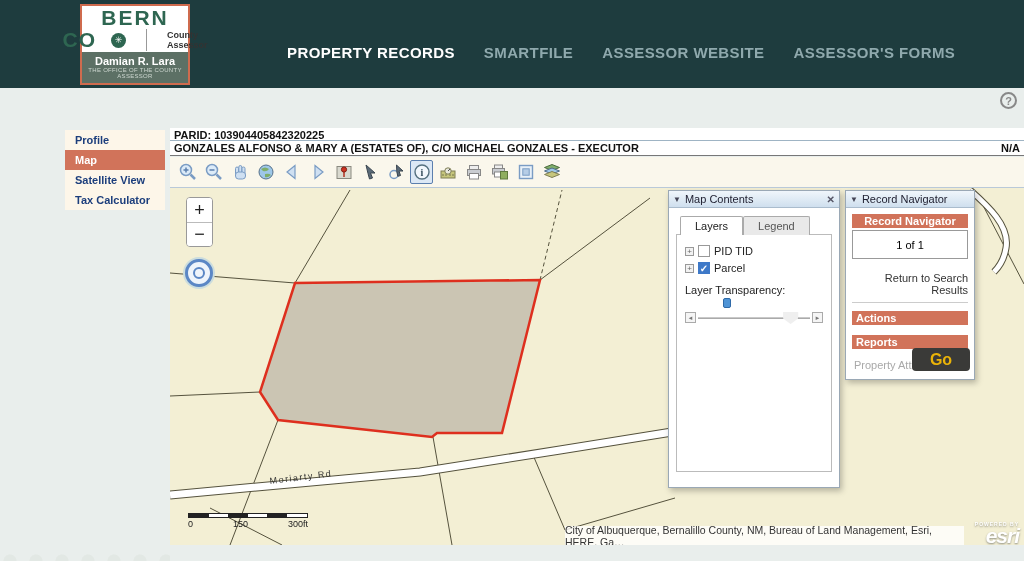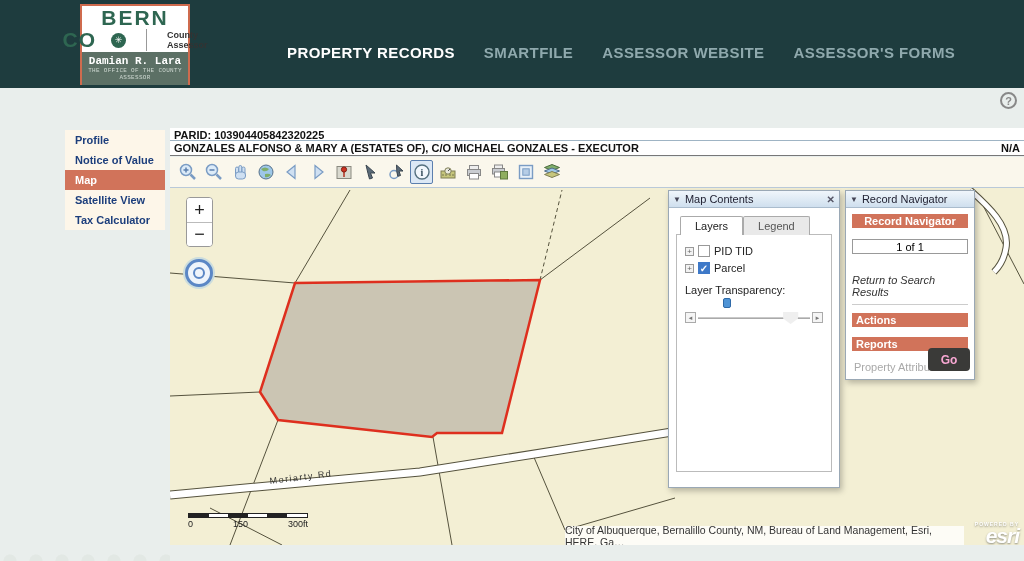--- a/index.html
+++ b/index.html
@@ -11,21 +11,21 @@
   .logo-box { position:absolute; left:80px; top:4px; width:110px; height:81px; background:#fff;
               border:2px solid #cf6b4e; display:flex; flex-direction:column; }
   .logo-top { flex:1; display:flex; flex-direction:column; align-items:center; justify-content:center; padding-top:2px; }
   .logo-bern { font-size:21px; font-weight:bold; color:#2e6651; letter-spacing:2px; line-height:20px; }
   .logo-row2 { display:flex; align-items:center; gap:17px; }
   .logo-co { font-size:21px; font-weight:bold; color:#2e6651; letter-spacing:1px; }
   .zia { width:15px; height:15px; border-radius:50%; background:#2e6651; color:#fff; font-size:9px;
          display:flex; align-items:center; justify-content:center; margin-left:-2px; }
   .logo-div { width:1px; height:22px; background:#999; margin:0 3px; }
   .logo-county { font-size:9px; font-weight:bold; color:#333; line-height:10px; text-align:left; }
-  .logo-bottom { background:#5c7065; padding:3px 2px 4px; text-align:center;font-family:Liberation Mono, monospace; }
+  .logo-bottom { background:#5c7065; padding:3px 2px 4px; text-align:center; }
   .logo-name { color:#fff; font-size:11px; font-weight:bold; line-height:12px; }
   .logo-tag { color:#cdd7d0; font-size:6px; letter-spacing:.3px; }
   .nav { position:absolute; left:255px; top:44px; display:flex; gap:29px; }
   .nav a { text-decoration:none; font-size:15px; font-weight:bold; letter-spacing:.4px; color:#8fa9ad; }
   .nav a.active { color:#ffffff;margin-left:32px; }
 
   .help-icon { position:absolute; top:92px; right:7px; width:17px; height:17px; border:2px solid #888;
                border-radius:50%; color:#888; font-size:11px; font-weight:bold; display:flex;
                align-items:center; justify-content:center; background:transparent; }
 
@@ -108,29 +108,29 @@
   .strack .line { position:absolute; left:0; right:0; top:5px; height:2px; background:#c9c9c9;
                   border-bottom:1px solid #aaa; }
   .sthumb { position:absolute; top:0; left:76%; width:15px; height:12px; background:#efefef;
             clip-path:polygon(0 0,100% 0,100% 55%,50% 100%,0 55%);
             filter:drop-shadow(0 0 1px #888); cursor:pointer; }
 
   .rn { left:675px; top:2px; width:130px; height:190px; }
   .rn-body { padding:6px 6px 0; position:relative; height:171px; }
   .obar { background:#d1735a; color:#fff; font-size:11px; font-weight:bold; padding:1px 4px; }
   .obar.center { text-align:center; }
-  .rn-input { width:100%; height:15px; border:1px solid #999; font-size:11px; text-align:center;
-              font-family:"Liberation Sans",sans-serif; margin-top:11px; display:block; }
-  .rn-link { font-size:11px; color:#333; text-align:left; margin:20px 0 6px; display:block;
-             text-decoration:none; cursor:pointer;font-style:italic; }
+  .rn-input { width:100%; height:29px; border:1px solid #999; font-size:11px; text-align:center;
+              font-family:"Liberation Sans",sans-serif; margin-top:2px; display:block; }
+  .rn-link { font-size:11px; color:#333; text-align:right; margin:13px 0 6px; display:block;
+             text-decoration:none; cursor:pointer; }
   .rn-hr { border:none; border-top:1px solid #ccc; margin:4px 0 8px; }
   .rn-gap { height:10px; }
   .rn-report-item { font-size:11px; color:#a9a9a9; margin:10px 0 0 2px; cursor:pointer; }
-  .go-btn { position:absolute; right:4px; bottom:8px; width:42px; height:23px; background:#3a3a38; color:#f9a8d4;
-            font-size:12px; font-weight:bold; border:none; border-radius:4px; cursor:pointer;
+  .go-btn { position:absolute; right:4px; bottom:8px; width:58px; height:23px; background:#3a3a38; color:#eab308;
+            font-size:16px; font-weight:bold; border:none; border-radius:4px; cursor:pointer;
             font-family:"Liberation Sans",sans-serif; }
 
   
   .deco { position:absolute; left:0; bottom:0; width:170px; height:16px;
           background:radial-gradient(circle at 10px 16px,#e2e8e4 6px,transparent 7px) 0 0/26px 16px repeat-x,#e9eeec; }
 </style>
 </head>
 <body>
 
 <div class="header">
@@ -157,21 +157,20 @@
     <a href="#">SMARTFILE</a>
     <a href="#">ASSESSOR WEBSITE</a>
     <a href="#">ASSESSOR'S FORMS</a>
   </nav>
 </div>
 
 <div class="help-icon">?</div>
 
 <div class="sidebar">
   <div class="side-item">Profile</div>
-  <div class="side-item">Notice of Value</div>
   <div class="side-item active">Map</div>
   <div class="side-item">Satellite View</div>
   <div class="side-item">Tax Calculator</div>
 </div>
 
 <div class="inforows">
   <div class="row1">PARID: 103904405842320225</div>
   <div class="row2">
     <span>GONZALES ALFONSO &amp; MARY A (ESTATES OF), C/O MICHAEL GONZALES - EXECUTOR</span>
     <span>N/A</span>

